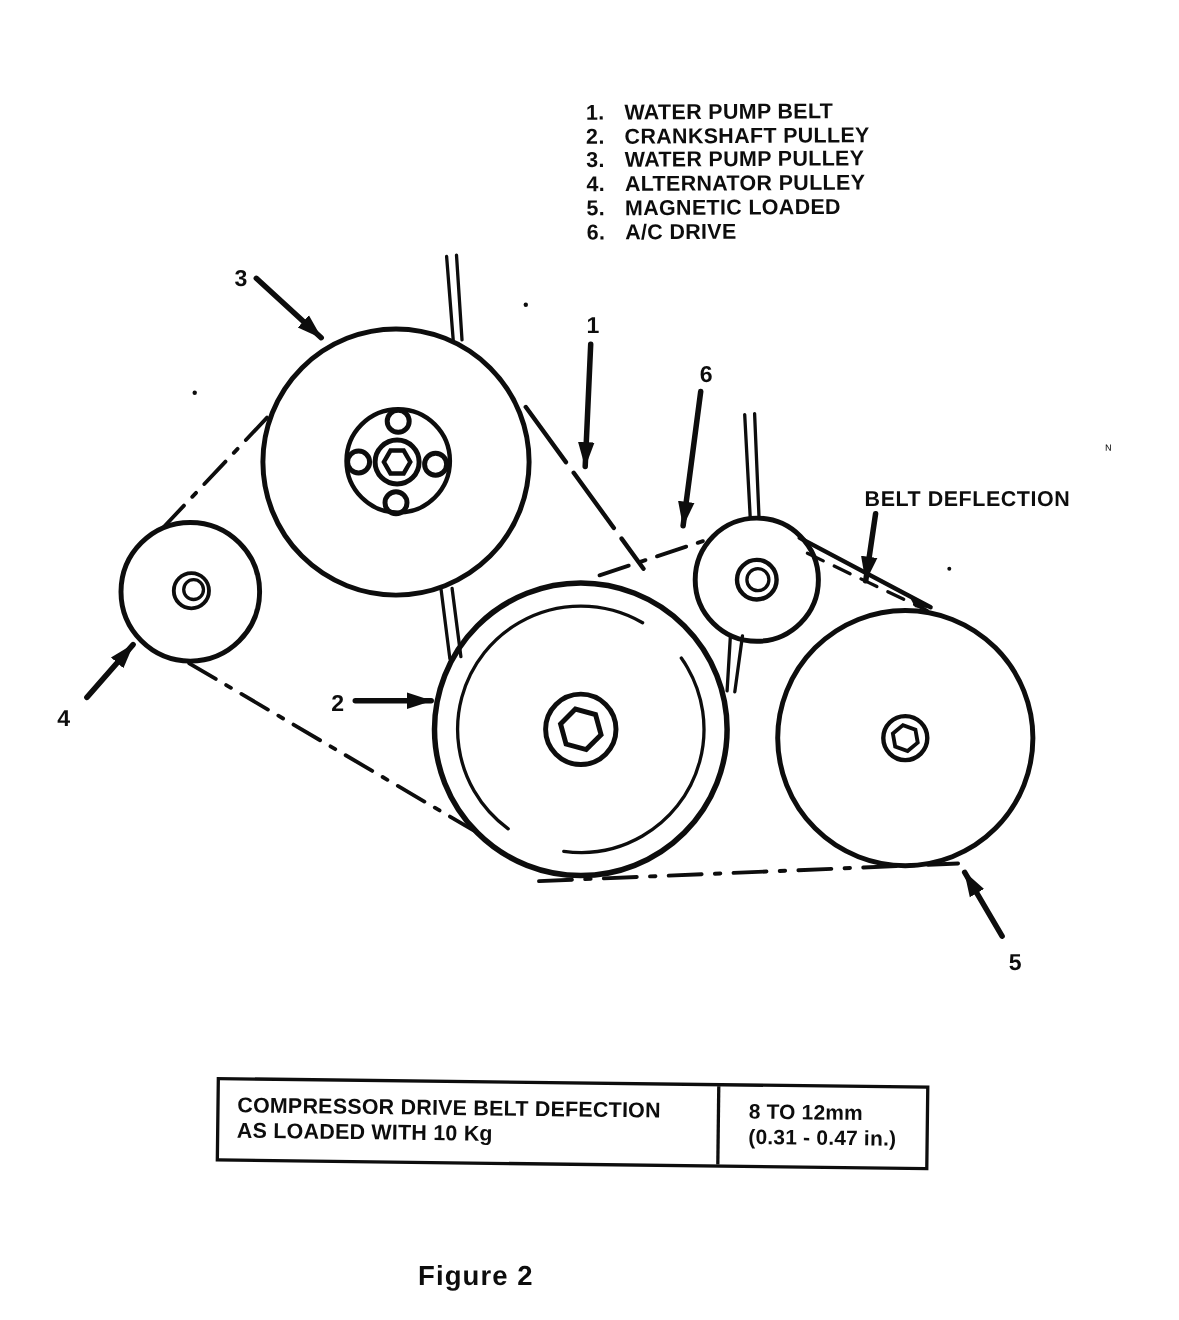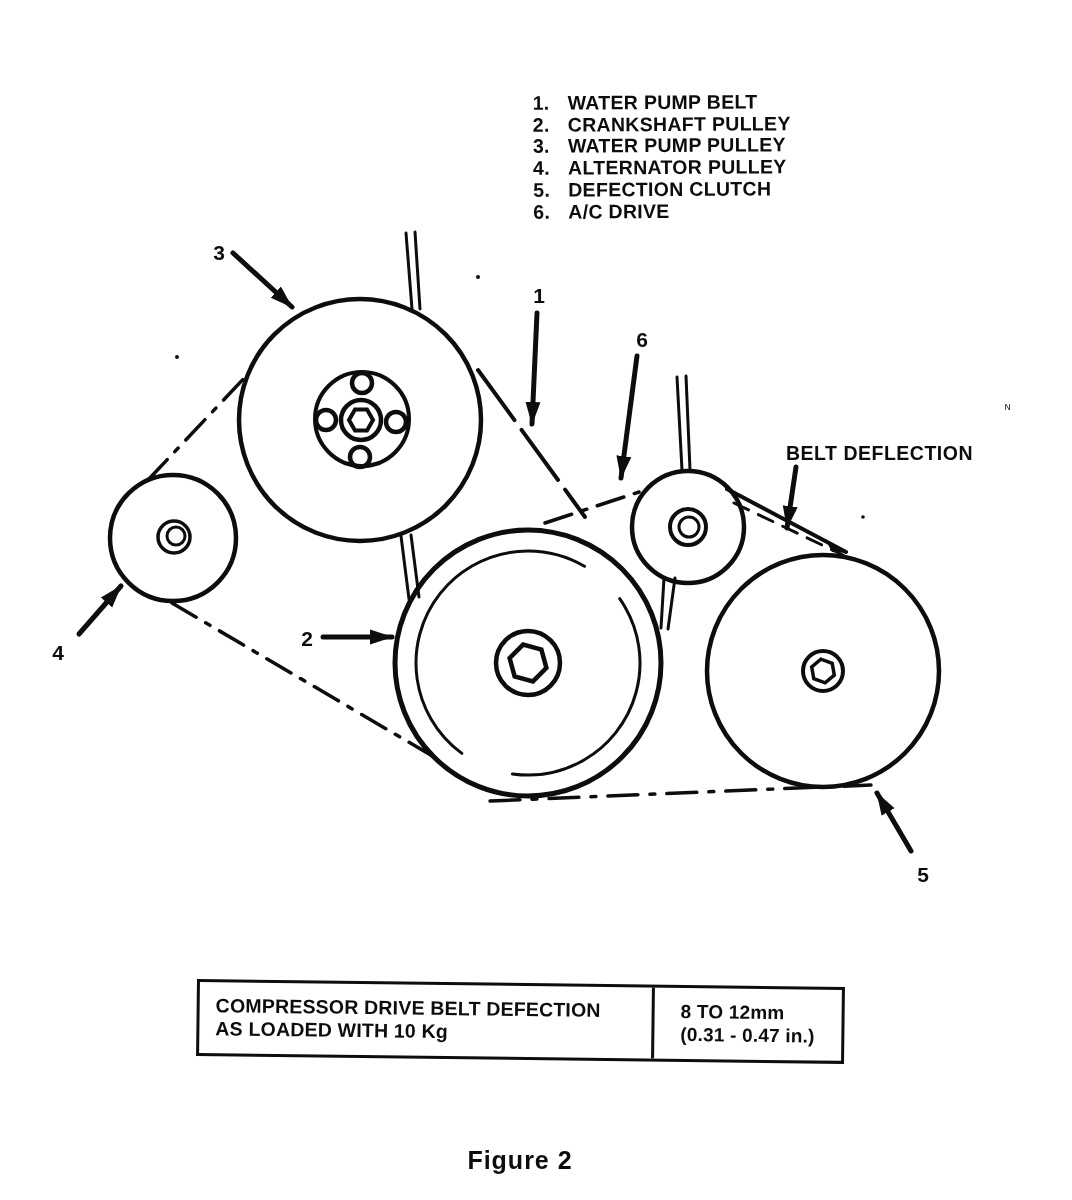--- a/index.html
+++ b/index.html
@@ -29,21 +29,21 @@
     flex:0 0 452px;box-sizing:border-box;padding:12px 14px 13px 16px;
     font-size:19.5px;line-height:23px;letter-spacing:0.2px;
   }
   .spec-divider{flex:0 0 0;border-left:3.5px solid #0d0d0d;}
   .spec-value{
     flex:1;box-sizing:border-box;padding:12px 8px 13px 26px;
     font-size:19px;line-height:23px;letter-spacing:0.2px;
   }
   
   .figure-caption{
-    position:absolute;left:380px;top:1146px;width:280px;text-align:center;
+    position:absolute;left:380px;top:1146px;width:280px;
     font-weight:bold;font-size:25px;letter-spacing:1px;
   }
 </style>
 </head>
 <body>
 
 <div id="page">
 
   <svg width="1072" height="1200" viewBox="0 0 1072 1200" style="position:absolute;left:0;top:0;">
     <defs>
@@ -155,21 +155,21 @@
     <div class="legend-row">
       <span class="lnum">3.</span>
       <span class="llabel">WATER PUMP PULLEY</span>
     </div>
     <div class="legend-row">
       <span class="lnum">4.</span>
       <span class="llabel">ALTERNATOR PULLEY</span>
     </div>
     <div class="legend-row">
       <span class="lnum">5.</span>
-      <span class="llabel">DEFECTION CLUTCH</span>
+      <span class="llabel">MAGNETIC LOADED</span>
     </div>
     <div class="legend-row">
       <span class="lnum">6.</span>
       <span class="llabel">A/C DRIVE</span>
     </div>
   </div>
 
   <div class="spec-table">
     <div class="spec-desc">
       <div>COMPRESSOR DRIVE BELT DEFECTION</div>

